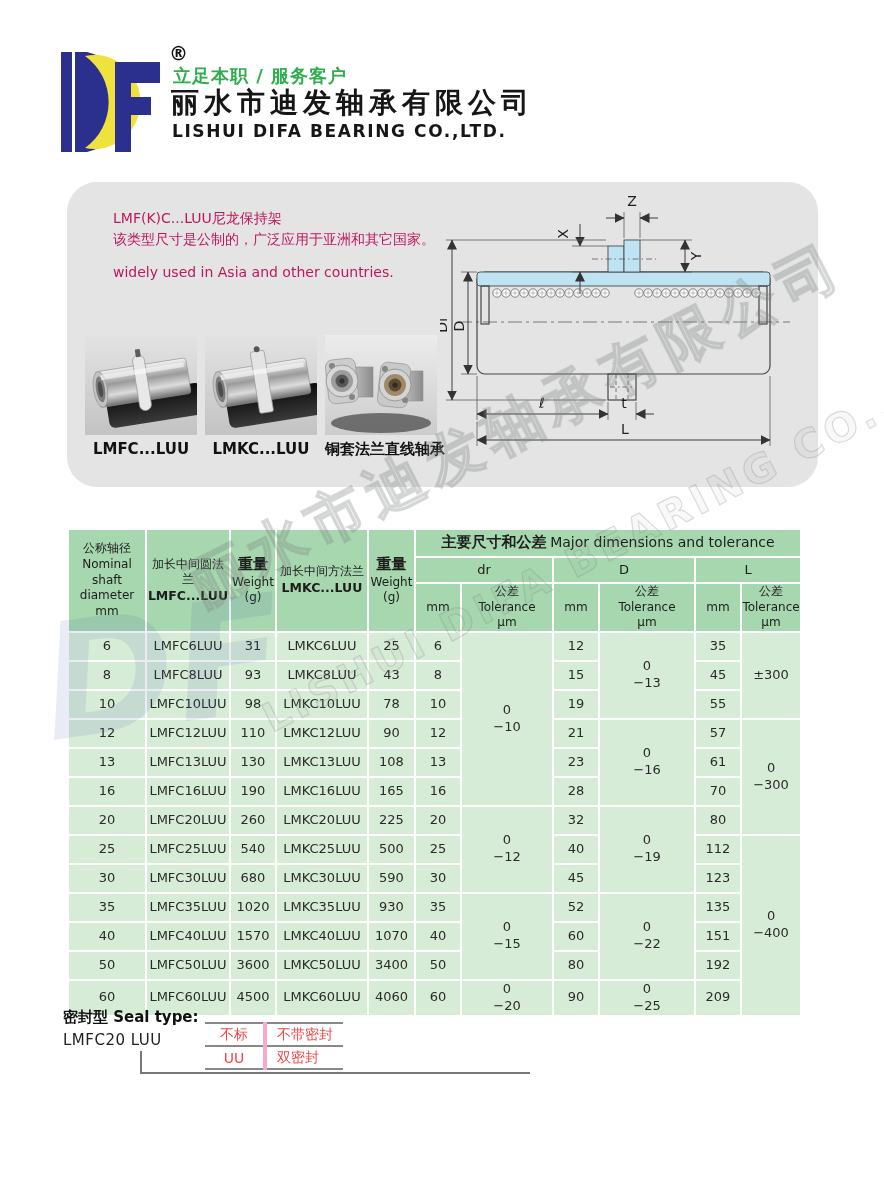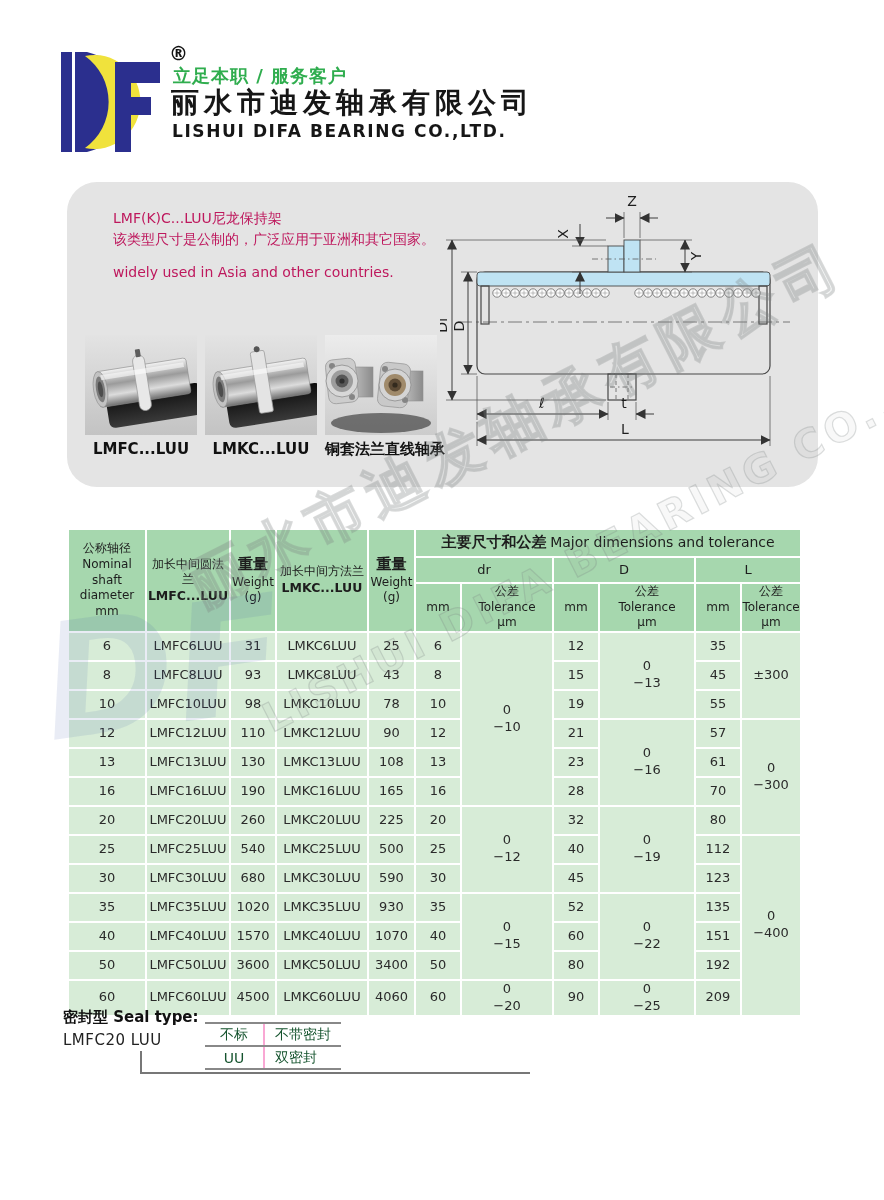--- a/index.html
+++ b/index.html
@@ -35,24 +35,24 @@
   .spec .r1 th{height:26px;}
   .spec .r2 th{height:24px;font-size:13px;}
   .spec .r3 th{height:36px;}
   .spec .major-en{font-weight:normal;font-size:14px;}
 
   
   .seal-title{position:absolute;left:63px;top:1008px;font-size:15px;font-weight:bold;color:#111;}
   .seal-example{position:absolute;left:63px;top:1031px;font-size:15px;color:#222;letter-spacing:.5px;}
   .conn-v{position:absolute;left:140px;top:1051px;width:2px;height:23px;background:#777;}
   .conn-h{position:absolute;left:140px;top:1072px;width:390px;height:2px;background:#777;}
-  .mini{position:absolute;border-collapse:collapse;font-size:14px;color:#14532d;}
+  .mini{position:absolute;border-collapse:collapse;font-size:14px;color:#ef4444;}
   .mini td{border-top:2px solid #888;border-bottom:2px solid #888;height:21px;padding:0 10px;white-space:nowrap;}
   .mini td.k{text-align:center;}
-  .mini td.v{border-left:2px solid #f9a8d4;}
+  .mini td.v{border-left:4px solid #f9a8d4;}
   .mini-cn{left:205px;top:1022px;}
   .mini-cn td.k{min-width:38px;}
   .mini-en{left:368px;top:1022px;}
   .mini-en td.k{min-width:58px;}
 
   
   .wm{position:absolute;pointer-events:none;white-space:nowrap;}
   .wm-cn{left:175px;top:555px;font-size:58px;font-weight:bold;letter-spacing:8px;
          transform:rotate(-27deg);transform-origin:left top;
          color:rgba(130,135,135,0.07);-webkit-text-stroke:1.5px rgba(125,130,130,0.28);}

